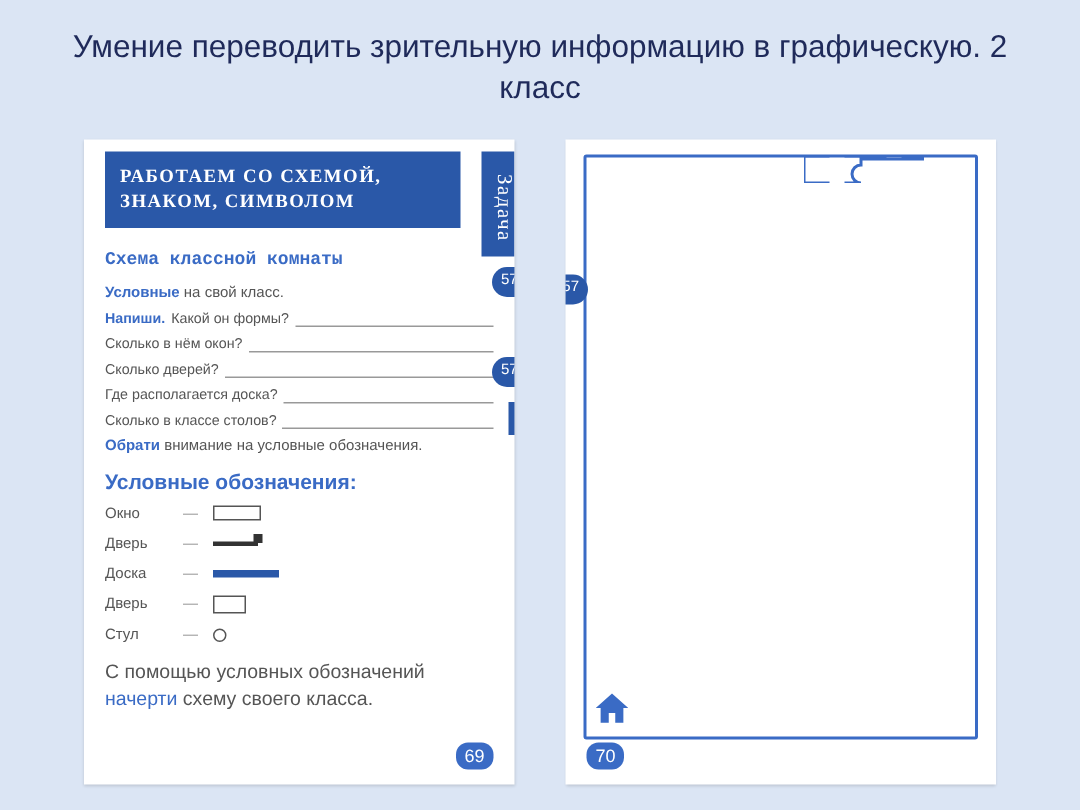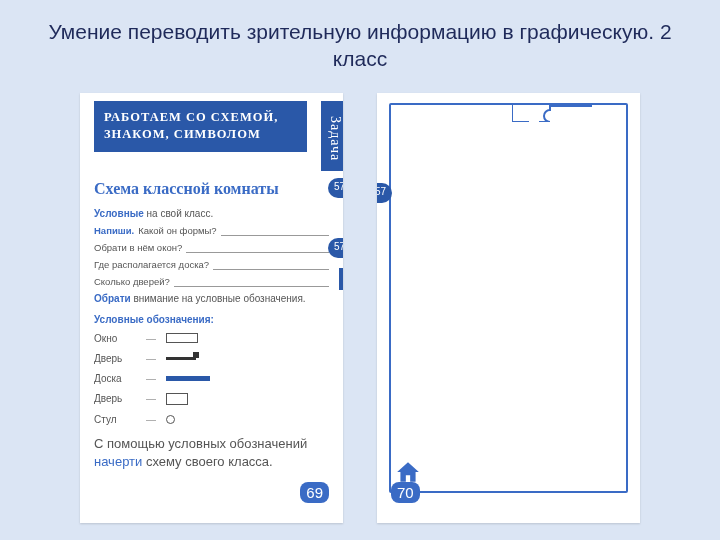--- a/index.html
+++ b/index.html
@@ -13,21 +13,21 @@
   text-align: center;
   font-size: 21px;
   color: #1f2a5a;
   padding: 18px 40px 20px;
   line-height: 1.3;
   font-weight: normal;
 }
 .pages {
   display: flex;
   gap: 34px;
-  padding: 0 80px;
+  padding: 0 56px;
 }
 .page {
   background: #fff;
   flex: 1;
   height: 430px;
   position: relative;
   box-shadow: 0 1px 2px rgba(0,0,0,0.15);
   padding: 8px 14px 10px;
   overflow: hidden;
 }
@@ -51,61 +51,61 @@
   writing-mode: vertical-rl;
   text-align: center;
   font-size: 14px;
   font-family: Georgia, serif;
   padding-top: 6px;
   letter-spacing: 1px;
 }
 .subtitle {
   color: #3a6bc5;
   font-weight: bold;
-  font-size: 16px;
-  margin: 28px 0 10px;
-  font-family: Liberation Serif, serif;
+  font-size: 12px;
+  margin: 14px 0 10px;
+  font-family: Liberation Mono, monospace;
 }
 .instr { font-size: 10px; color: #555; margin-bottom: 6px; }
 .instr b { color: #3a6bc5; }
 .qrow {
   font-size: 9.5px; color: #555;
   margin-bottom: 6px;
   display: flex; align-items: flex-end; gap: 4px;
   white-space: nowrap;
 }
 .qrow .blank {
   flex: 1; border-bottom: 1px solid #999; height: 10px;
   min-width: 20px;
 }
 .legend-title {
-  color: #3a6bc5; font-weight: bold; font-size: 10px;
+  color: #3a6bc5; font-weight: bold; font-size: 14px;
   margin: 10px 0 8px;
 }
 .legend-row {
   display: flex; align-items: center; gap: 10px;
   font-size: 10px; color: #555; margin-bottom: 9px;
 }
 .legend-row .lbl { width: 42px; }
 .legend-row .dash { color: #999; }
 .sym { display: inline-block; }
 .sym-window { width: 32px; height: 10px; border: 1px solid #555; }
 .sym-door { width: 30px; height: 3px; background: #333; position: relative; }
 .sym-door::after { content:""; position:absolute; right:-3px; top:-5px; width:6px; height:6px; background:#333; }
 .sym-board { width: 44px; height: 5px; background: #2a58a8; }
 .sym-table { width: 22px; height: 12px; border: 1px solid #555; }
 .sym-chair { width: 9px; height: 9px; border: 1.5px solid #555; border-radius: 50%; }
 .foot {
   font-size: 13px; color: #555; margin-top: 10px; line-height: 1.4;
 }
 .foot .hl { color: #3a6bc5; }
 .pagenum {
-  position: absolute; bottom: 20px;
+  position: absolute; bottom: 10px;
   background: #3a6bc5; color: #fff;
-  font-size: 15px; padding: 2px 6px;
+  font-size: 12px; padding: 2px 6px;
   border-radius: 8px;
   margin-top: 35px;
 }
 .pagenum.right { right: 14px; }
 .pagenum.left { left: 14px; }
 .sidepin {
   position: absolute; right: -18px;
   width: 33px; height: 20px;
   background: #2a58a8; color: #fff;
   font-size: 10px; text-align: left;
@@ -161,29 +161,33 @@
     <div class="instr">
       <b>Условные</b><span> на свой класс.</span>
     </div>
 
     <div class="qrow">
       <b style="color:#3a6bc5">Напиши.</b>
       <span>Какой он формы?</span>
         <span class="blank"></span>
     </div>
     <div class="qrow">
-        <span>Обрати в нём окон?</span>
+        <span>Сколько в нём окон?</span>
+        <span class="blank"></span>
+      </div>
+    <div class="qrow">
+        <span>Сколько дверей?</span>
         <span class="blank"></span>
       </div>
     <div class="qrow">
         <span>Где располагается доска?</span>
         <span class="blank"></span>
       </div>
     <div class="qrow">
-        <span>Сколько дверей?</span>
+        <span>Сколько в классе столов?</span>
         <span class="blank"></span>
       </div>
 
     <div class="instr">
       <b>Обрати</b><span> внимание на условные обозначения.</span>
     </div>
 
     <div class="legend-title">Условные обозначения:</div>
 
     <div class="legend-row">

